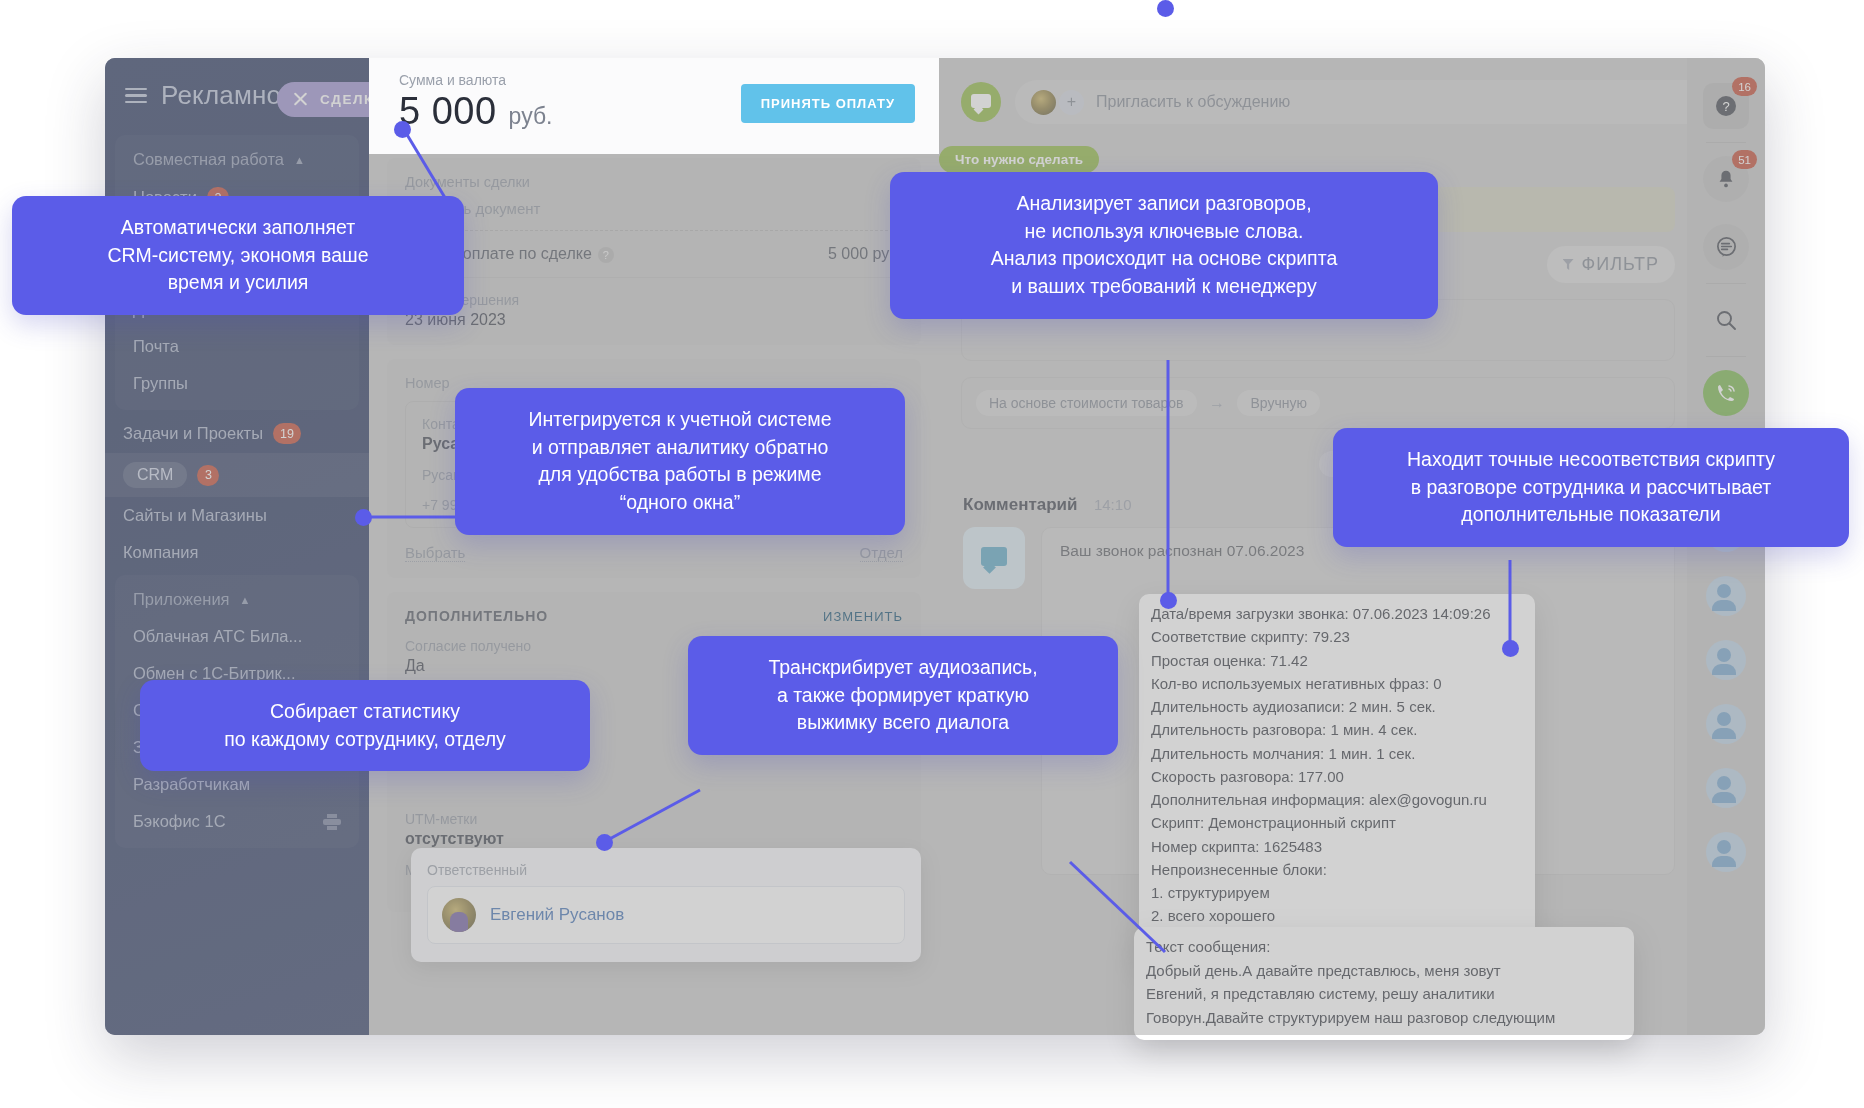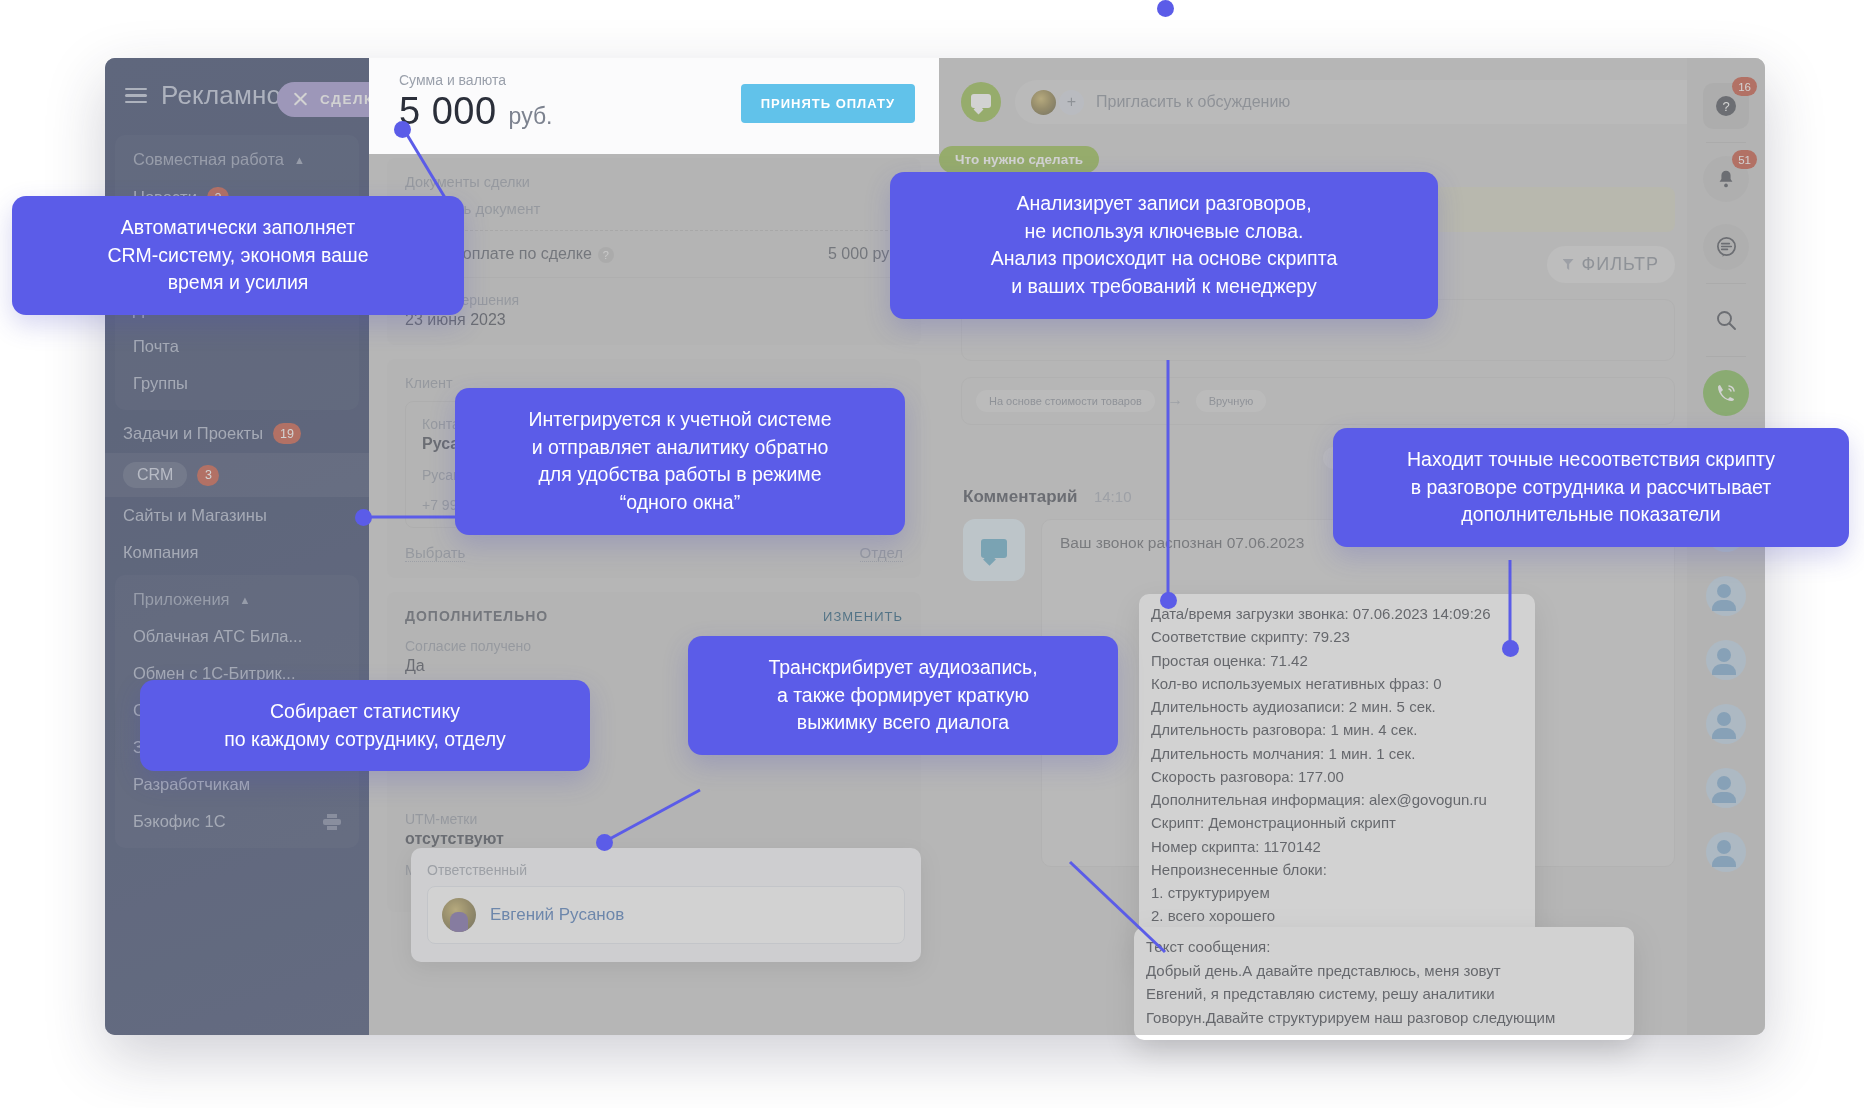--- a/index.html
+++ b/index.html
@@ -121,21 +121,21 @@
     background:radial-gradient(circle at 40% 35%, #c9b25e 0%, #8e7c3c 45%, #4e4a2c 100%); flex:none;}
   .plus-av{ width:25px; height:25px; border-radius:50%; background:#cfd4dd; color:#6aa7d8; flex:none;
     display:flex; align-items:center; justify-content:center; font-size:19px; margin-left:-9px;}
   .invite span{ color:#7e848f; font-size:16px;}
 
   .tag-green{ display:inline-block; background:#8cb63c; color:#fff; border-radius:16px; padding:6px 16px; font-size:13.5px; font-weight:bold;}
   .note{ background:#cdcdbb; border-radius:8px; padding:14px 16px; font-size:15px; color:#8d8d80; }
   .filter-btn{ background:#d6d6d6; border-radius:18px; padding:8px 16px; font-size:18px; letter-spacing:1px; color:#7e848f; display:inline-flex; gap:8px; align-items:center;}
   .funnel{ width:11px; height:11px; background:#9aa0ab; clip-path:polygon(0 0,100% 0,60% 45%,60% 100%,40% 85%,40% 45%);}
 
-  .chip{ background:#d4d4d4; border-radius:14px; padding:5px 13px; font-size:11px; color:#7e848f; display:inline-block;}
+  .chip{ background:#d4d4d4; border-radius:14px; padding:5px 13px; font-size:14px; color:#7e848f; display:inline-block;}
   .comment-block{ display:flex; gap:16px; padding:0 24px;}
   .cmt-ic{ width:62px; height:62px; border-radius:12px; background:#d7e6ee; flex:none; position:relative;}
   .cmt-ic:after{content:""; position:absolute; left:18px; top:20px; width:26px; height:19px; border-radius:3px; background:#56a5c4;}
   .cmt-ic:before{content:""; position:absolute; left:22px; top:36px; width:9px; height:9px; background:#56a5c4; transform:rotate(45deg);}
   .cmt-body{ flex:1; background:#d0d0d0; border:1px solid #c2c2c2; border-radius:10px; padding:14px 18px; font-size:15.5px; color:#55585f;}
 
   
   .stats-card{
     position:absolute; left:1139px; top:594px; width:396px; z-index:26;
     background:#fff; border-radius:10px; padding:8px 10px 10px 12px;
@@ -272,21 +272,21 @@
         <div class="kv">
           <span><span>Итого к оплате по сделке</span><span class="q">?</span></span>
           <span>5 000 руб.</span>
         </div>
         <div class="sep"></div>
         <div class="fld-lbl">Дата завершения</div>
         <div class="fld-val">23 июня 2023</div>
       </div>
 
       <div class="panel">
-        <div class="pnl-lbl">Клиент</div>
+        <div class="pnl-lbl">Номер</div>
         <div class="client-box">
           <div class="fld-lbl" style="margin-top:0;">Контакт</div>
           <div class="fld-val b">Русанов Евгений</div>
           <div class="fld-lbl">Русанов и Ко</div>
           <div class="fld-lbl">+7 999 123-45-67</div>
         </div>
         <div style="display:flex; justify-content:space-between; margin-top:16px;">
           <span class="dotted">Выбрать</span>
           <span class="dotted">Отдел</span>
         </div>
@@ -443,21 +443,21 @@
     <div>Дата/время загрузки звонка: 07.06.2023 14:09:26</div>
     <div>Соответствие скрипту: 79.23</div>
     <div>Простая оценка: 71.42</div>
     <div>Кол-во используемых негативных фраз: 0</div>
     <div>Длительность аудиозаписи: 2 мин. 5 сек.</div>
     <div>Длительность разговора: 1 мин. 4 сек.</div>
     <div>Длительность молчания: 1 мин. 1 сек.</div>
     <div>Скорость разговора: 177.00</div>
     <div>Дополнительная информация: alex@govogun.ru</div>
     <div>Скрипт: Демонстрационный скрипт</div>
-    <div>Номер скрипта: 1170142</div>
+    <div>Номер скрипта: 1625483</div>
     <div>Непроизнесенные блоки:</div>
     <div>1. структурируем</div>
     <div>2. всего хорошего</div>
     <div>Произнесенные негативные фразы: Список пуст</div>
   </div>
 
   <div class="msg-card">
     <div>Текст сообщения:</div>
     <div>Добрый день.А давайте представлюсь, меня зовут</div>
     <div>Евгений, я представляю систему, решу аналитики</div>

